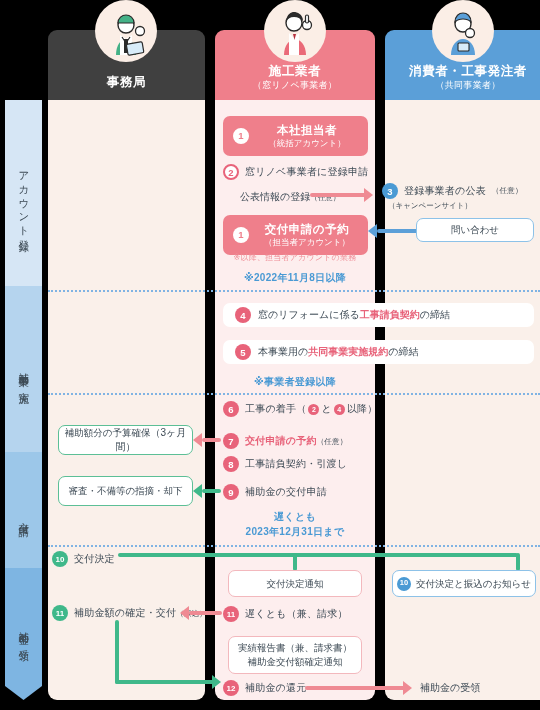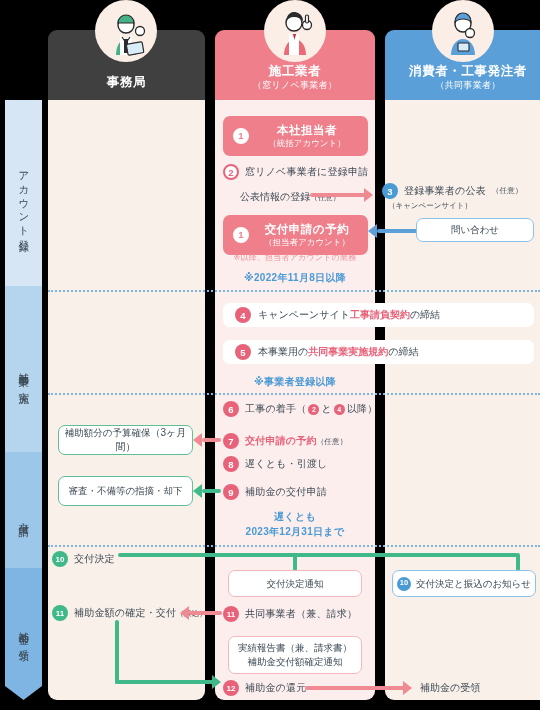--- a/index.html
+++ b/index.html
@@ -293,21 +293,21 @@
   <div class="abs note" style="left:215px; top:252px; width:160px;">※以降、担当者アカウントの業務</div>
 
   <div class="abs obox blue" style="left:416px; top:218px; width:118px; height:24px;">
     <span>問い合わせ</span>
   </div>
 
   <div class="abs note-blue" style="left:215px; top:270px; width:160px;">※2022年11月8日以降</div>
 
   <div class="abs wbar" style="left:223px; top:303px; width:311px; height:24px;">
     <span class="badge pink b16">4</span>
-    <span><span>キャンペーンサイト</span><span class="hl">工事請負契約</span><span>の締結</span></span>
+    <span><span>窓のリフォームに係る</span><span class="hl">工事請負契約</span><span>の締結</span></span>
   </div>
 
   <div class="abs wbar" style="left:223px; top:340px; width:311px; height:24px;">
     <span class="badge pink b16">5</span>
     <span><span>本事業用の</span><span class="hl">共同事業実施規約</span><span>の締結</span></span>
   </div>
 
   <div class="abs note-blue" style="left:215px; top:374px; width:160px;">※事業者登録以降</div>
 
   <div class="abs row" style="left:223px; top:401px;">
@@ -330,21 +330,21 @@
     <div class="head head-l hl-pink" style="left:0; top:0;"></div>
   </div>
 
   <div class="abs row" style="left:223px; top:433px;">
     <span class="badge pink b16">7</span>
     <span class="txt"><span class="hl">交付申請の予約</span><span class="sm">（任意）</span></span>
   </div>
 
   <div class="abs row" style="left:223px; top:456px;">
     <span class="badge pink b16">8</span>
-    <span class="txt">遅くとも・引渡し</span>
+    <span class="txt">工事請負契約・引渡し</span>
   </div>
 
   <div class="abs obox green" style="left:58px; top:476px; width:135px; height:30px;">
     <span>審査・不備等の指摘・却下</span>
   </div>
 
   <div class="arrow" style="left:193px; top:484px; width:28px; height:14px;">
     <div class="shaft h-shaft c-green" style="left:9px; top:5px; width:19px;"></div>
     <div class="head head-l" style="left:0; top:0; border-top:7px solid transparent; border-bottom:7px solid transparent; border-right:9px solid #3fb88a;"></div>
   </div>
@@ -392,21 +392,21 @@
     <span class="txt"><span>補助金額の確定・交付</span><span class="sm">（振込）</span></span>
   </div>
 
   <div class="arrow" style="left:180px; top:606px; width:42px; height:14px;">
     <div class="shaft h-shaft c-pink" style="left:9px; top:5px; width:33px;"></div>
     <div class="head head-l hl-pink" style="left:0; top:0;"></div>
   </div>
 
   <div class="abs row" style="left:223px; top:606px;">
     <span class="badge pink b16" style="font-size:8px">11</span>
-    <span class="txt">共同事業者（兼、請求）</span>
+    <span class="txt">遅くとも（兼、請求）</span>
   </div>
 
   <div class="abs obox pink" style="left:228px; top:636px; width:134px; height:38px;">
     <span>
       <span style="display:block">実績報告書（兼、請求書）</span>
       <span style="display:block">補助金交付額確定通知</span>
     </span>
   </div>
 
   <div class="arrow" style="left:115px; top:620px; width:110px; height:70px;">

